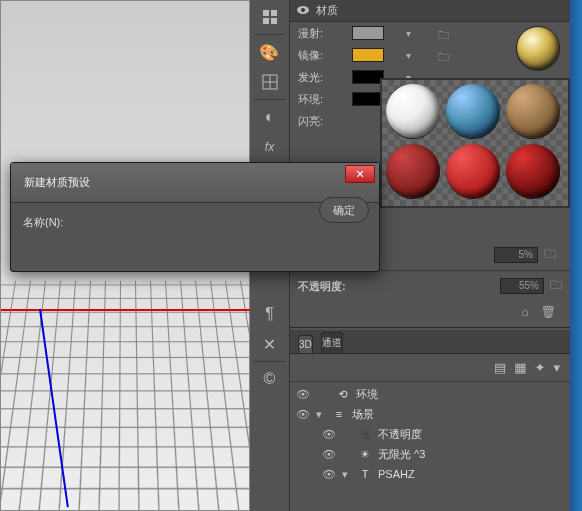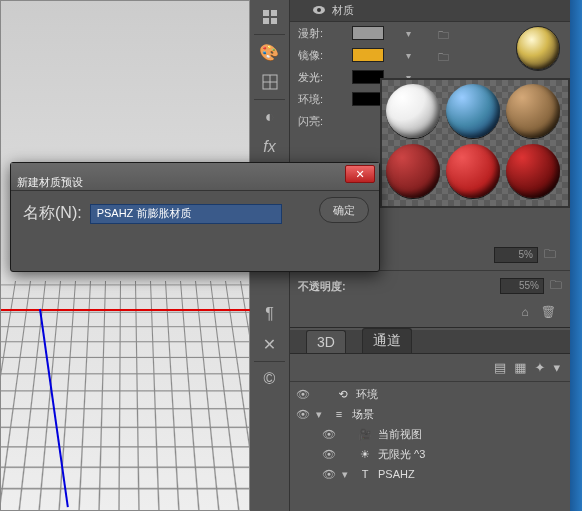--- a/index.html
+++ b/index.html
@@ -29,21 +29,21 @@
   cursor: pointer; font-size: 16px;
 }
 .tool-sep { height: 1px; background: #3a3a3a; margin: 2px 4px; }
 
 .right-panel {
   position: absolute; left: 290px; top: 0; width: 280px; height: 511px;
   background: #535353; color: #ccc; font-size: 11px;
 }
 .panel-header {
   height: 22px; background: #424242; display: flex; align-items: center;
-  padding: 0 22px; gap: 6px; border-bottom: 1px solid #333;
+  padding: 0 6px; gap: 6px; border-bottom: 1px solid #333;
 }
 
 .mat-row {
   display: flex; align-items: center; height: 22px; padding: 0 4px 0 8px; gap: 22px;
 }
 .mat-row .lbl { width: 32px; color: #ccc; }
 .swatch { width: 32px; height: 14px; border: 1px solid #222; }
 .dd { width: 10px; color: #aaa; cursor: pointer; font-size: 10px; }
 .folder-ic { width: 14px; height: 12px; color: #aaa; cursor: pointer; }
 
@@ -75,22 +75,22 @@
   width: 44px; height: 16px; background: #3a3a3a; border: 1px solid #222;
   color: #999; text-align: right; padding: 0 4px; font-size: 10px; line-height: 14px;
 }
 .mini-ic { color: #aaa; cursor: pointer; font-size: 12px; }
 
 .tab-bar {
   display: flex; background: #424242; height: 24px; align-items: flex-end;
   border-bottom: 1px solid #2a2a2a;
 }
 .tab {
-  padding: 3px 10px; font-size: 14px; color: #ccc; background: #383838;
-  border: 1px solid #2a2a2a; border-bottom: none; margin-left: 16px;
+  padding: 3px 0; font-size: 10px; color: #ccc; background: #383838;
+  border: 1px solid #2a2a2a; border-bottom: none; margin-left: 8px;
   border-radius: 3px 3px 0 0; cursor: pointer;
 }
 .tab.active { background: #535353; }
 
 .icon-row {
   display: flex; justify-content: flex-end; gap: 8px; padding: 6px 10px;
   border-bottom: 1px solid #3a3a3a; height: 28px; align-items: center;
 }
 .icon-row .ic { color: #bbb; cursor: pointer; font-size: 13px; }
 
@@ -107,32 +107,32 @@
   position: absolute; right: 0; top: 0; width: 12px; height: 511px;
   background: linear-gradient(90deg,#1a5a9a,#2878c0);
 }
 
 .dialog {
   position: absolute; left: 10px; top: 162px; width: 370px; height: 110px;
   background: #535353; border: 1px solid #1a1a1a; border-radius: 3px;
   box-shadow: 0 4px 16px rgba(0,0,0,.6);
 }
 .dlg-title {
-  height: 28px; background: linear-gradient(#6a6a6a,#585858);
-  display: flex; align-items: flex-end; padding: 0 6px;
+  height: 40px; background: linear-gradient(#6a6a6a,#585858);
+  display: flex; align-items: center; padding: 0 13px;
   color: #eee; font-size: 11px; border-bottom: 1px solid #333;
 }
 .dlg-close {
   position: absolute; right: 4px; top: 2px; width: 30px; height: 18px;
   background: linear-gradient(#e66,#b22); border: 1px solid #811;
   border-radius: 2px; color: #fff; text-align: center; line-height: 16px;
   font-size: 11px; cursor: pointer;
 }
 .dlg-body { padding: 12px; display: flex; align-items: center; gap: 8px; }
-.dlg-lbl { color: #ddd; font-size: 16px; }
+.dlg-lbl { color: #ddd; font-size: 11px; }
 .dlg-input {
   width: 192px; height: 20px; background: #3a5a8a; border: 1px solid #1a3a6a;
   color: #fff; font-size: 11px; padding: 0 6px;
 }
 .dlg-btns { position: absolute; right: 10px; top: 34px; display: flex; gap: 15px; }
 .dlg-btn {
   width: 50px; height: 26px; border: 1px solid #333; border-radius: 13px;
   background: #585858; color: #ddd; font-size: 11px; cursor: pointer;
 }
 </style>
@@ -158,21 +158,21 @@
   <div class="tool-btn">🎨</div>
   <div class="tool-btn">
     <svg width="16" height="16" viewBox="0 0 16 16" fill="none" stroke="#bbb">
         <rect x="1" y="1" width="14" height="14"></rect>
         <line x1="1" y1="8" x2="15" y2="8"></line>
         <line x1="8" y1="1" x2="8" y2="15"></line>
       </svg>
   </div>
   <div class="tool-sep"></div>
   <div class="tool-btn">◐</div>
-  <div class="tool-btn" style="font-size:16px;font-style:italic">fx</div>
+  <div class="tool-btn" style="font-size:12px;font-style:italic">fx</div>
   <div class="tool-sep"></div>
   <div style="height:130px"></div>
   <div class="tool-btn">¶</div>
   <div class="tool-btn">✕</div>
   <div class="tool-sep"></div>
   <div class="tool-btn">©</div>
 </div>
 
 <div class="right-panel">
   <div class="panel-header">
@@ -266,21 +266,21 @@
     <div class="tree-row">
       <span class="eye">👁</span>
       <span class="twist">▾</span>
       <span class="node-ic">≡</span>
       <span>场景</span>
     </div>
     <div class="tree-row" style="padding-left:32px">
       <span class="eye">👁</span>
       <span style="width:10px"></span>
       <span class="node-ic">🎥</span>
-      <span>当前视图</span>
+      <span>不透明度</span>
     </div>
     <div class="tree-row" style="padding-left:32px">
       <span class="eye">👁</span>
       <span style="width:10px"></span>
       <span class="node-ic">☀</span>
       <span>无限光 ^3</span>
     </div>
     <div class="tree-row" style="padding-left:32px">
       <span class="eye">👁</span>
       <span class="twist">▾</span>
@@ -292,18 +292,17 @@
 
 <div class="far-right"></div>
 
 <div class="dialog">
   <div class="dlg-title">
     <span>新建材质预设</span>
     <span class="dlg-close">✕</span>
   </div>
   <div class="dlg-body">
     <span class="dlg-lbl">名称(N):</span>
-    <input class="dlg-input" value="PSAHZ 前膨胀材质" style="">
   </div>
   <div class="dlg-btns">
     <button class="dlg-btn">确定</button>
   </div>
 </div>
 
 </body></html>

